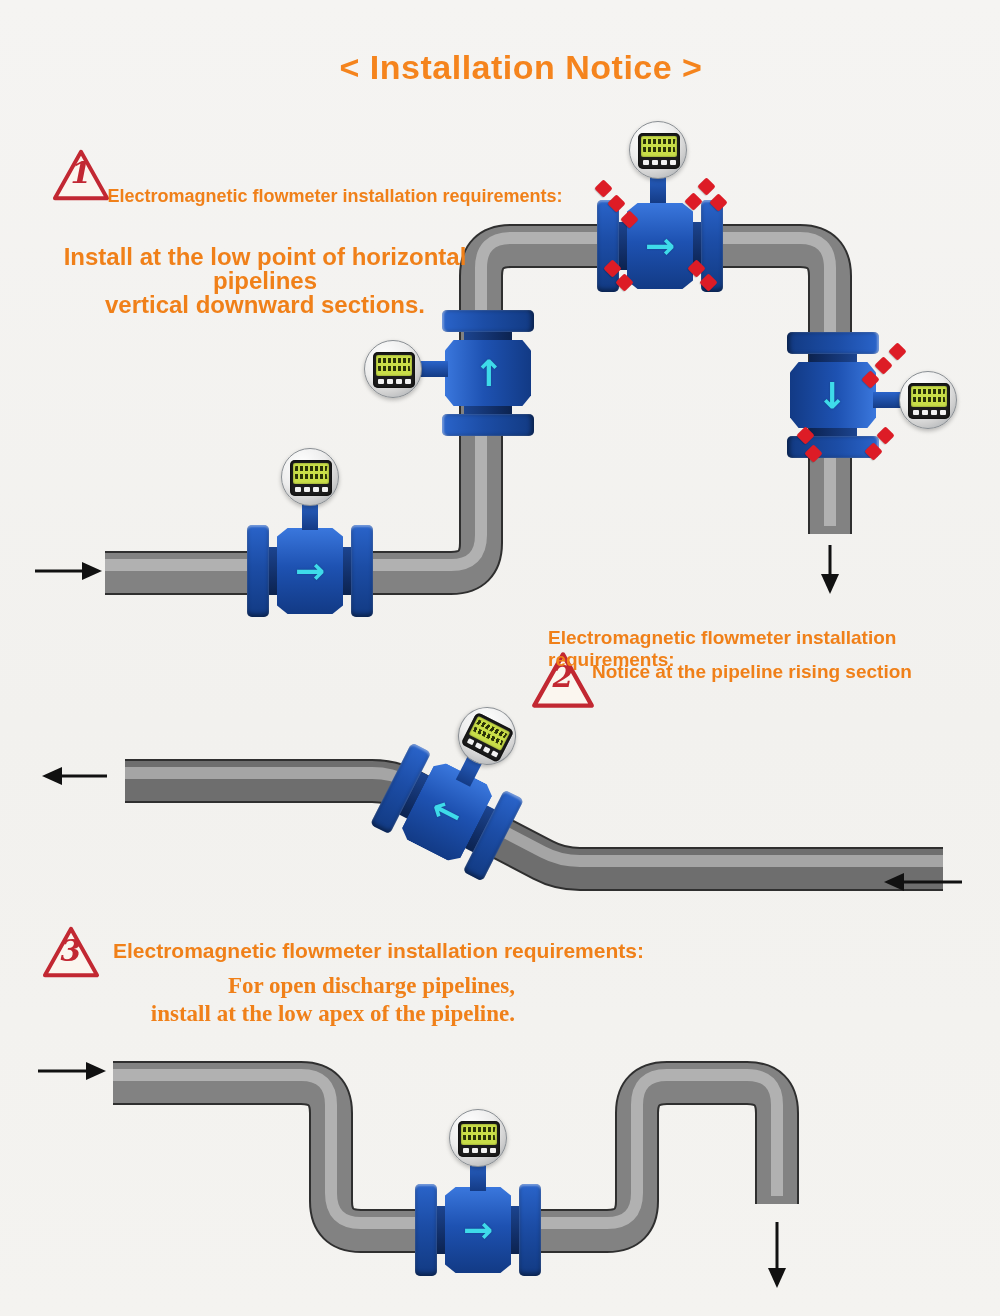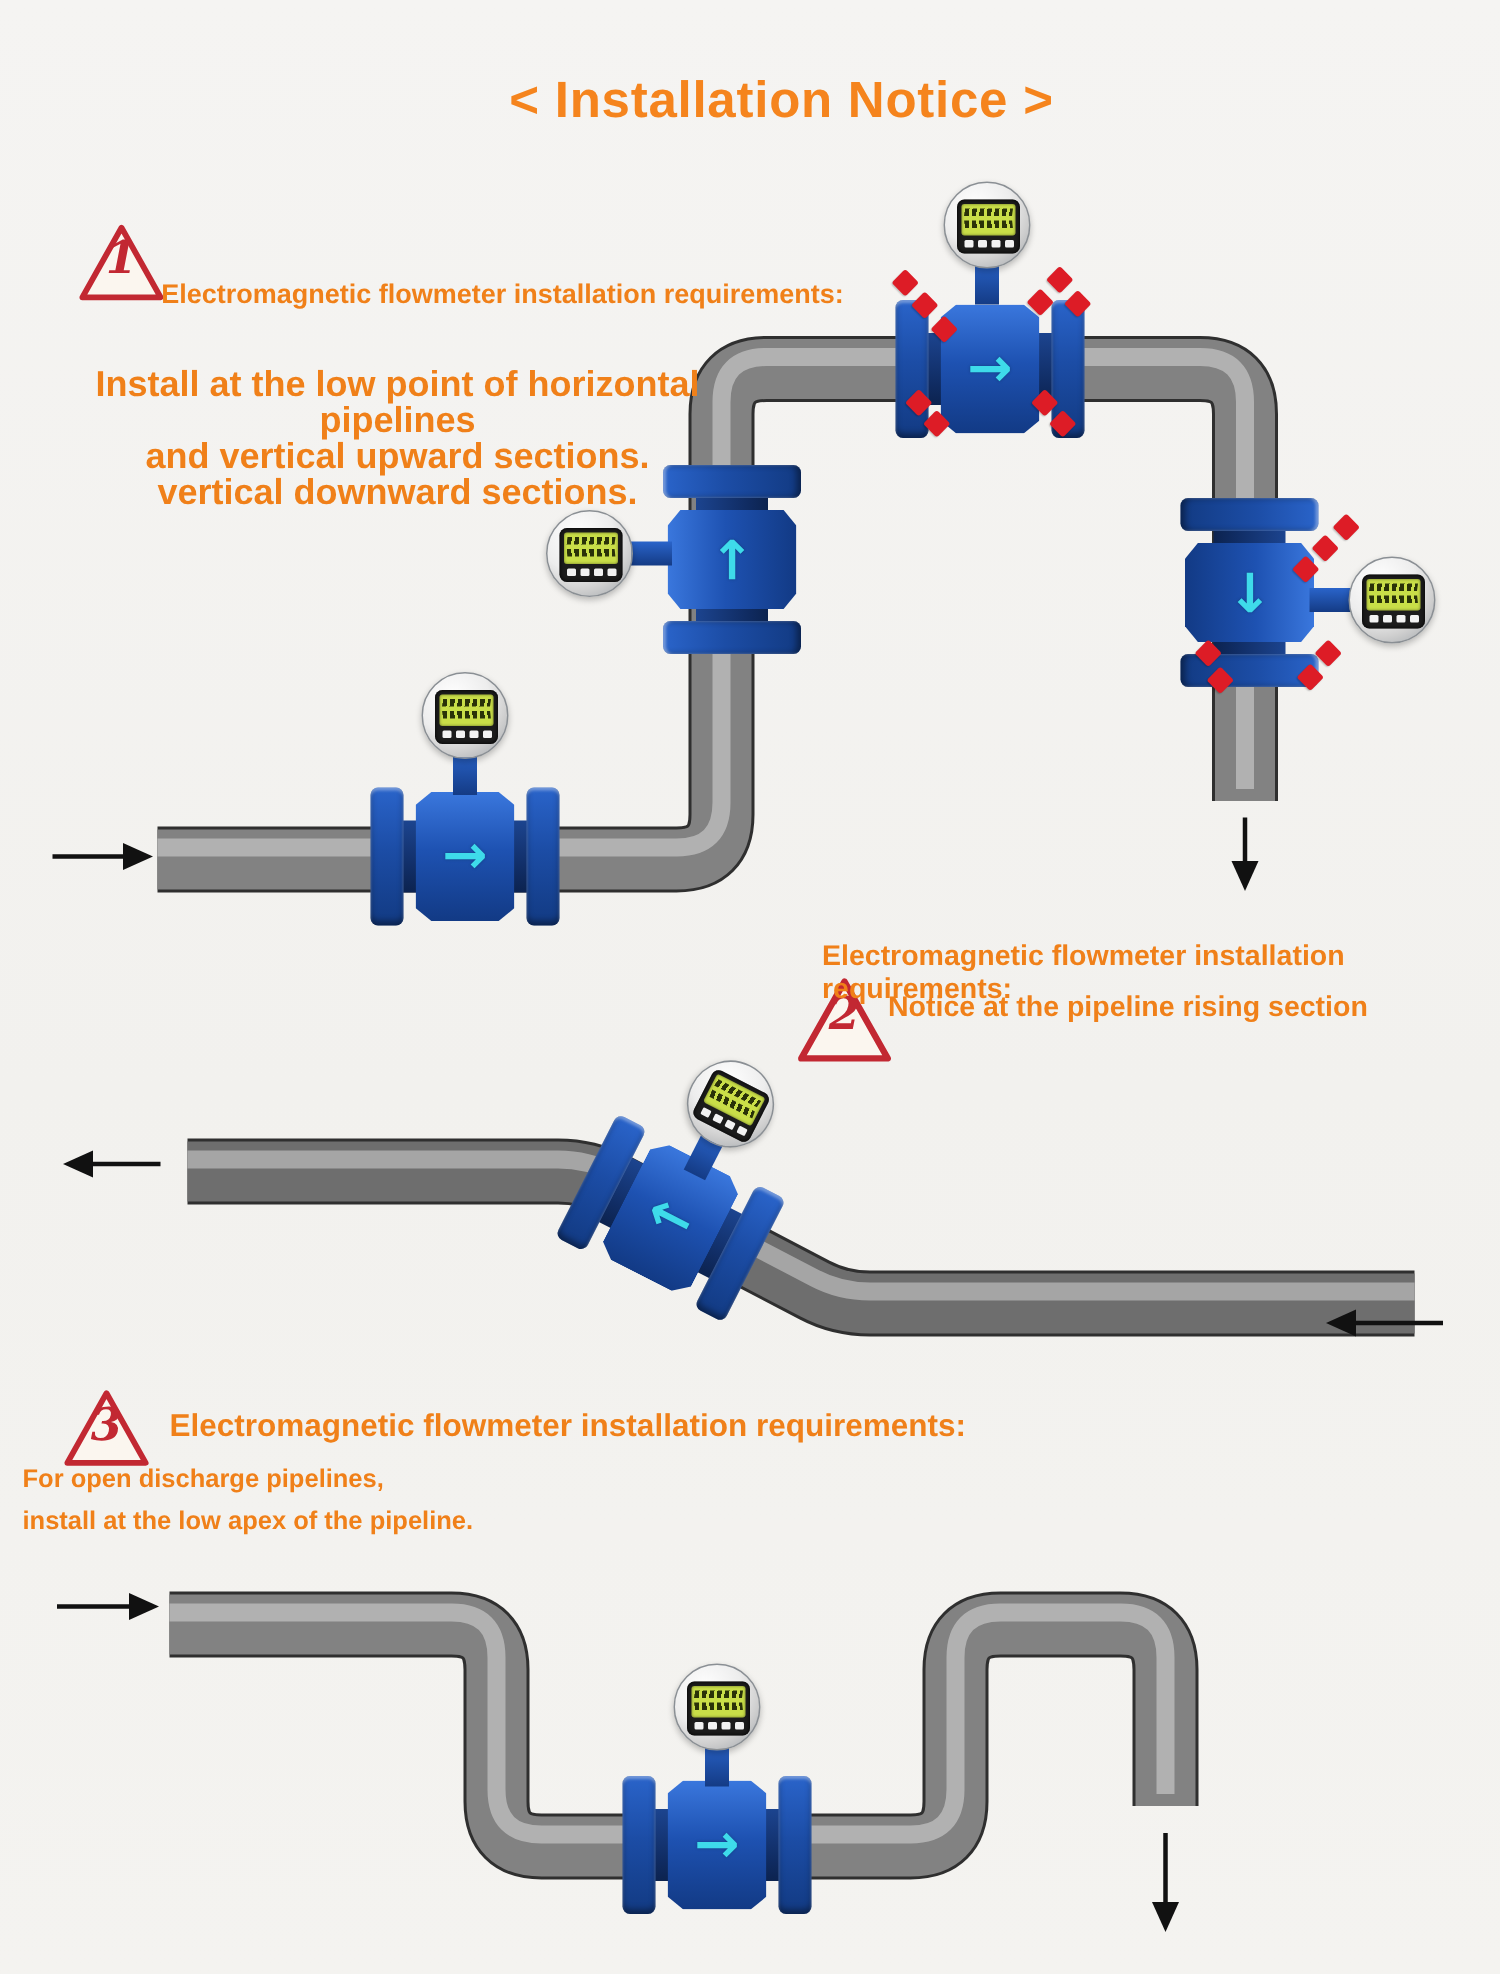--- a/index.html
+++ b/index.html
@@ -12,21 +12,21 @@
   .title{
     position:absolute;top:48px;left:0;right:0;text-align:center;
     font-size:34px;font-weight:bold;color:#f5841d;letter-spacing:.5px;margin-left:42px;
   }
   .txt{position:absolute;font-weight:bold;color:#f08019;}
   .s1-head{left:90px;top:186px;width:490px;text-align:center;font-size:18px;}
   .s1-lines{left:15px;top:224px;width:500px;text-align:center;font-size:24px;line-height:24px;margin-top:21px;}
   .s2-head{left:548px;top:627px;width:460px;font-size:19px;}
   .s2-line{left:592px;top:661px;font-size:19px;}
   .s3-head{left:113px;top:939px;font-size:21px;}
-  .s3-lines{left:15px;top:972px;width:500px;text-align:left;font-size:17px;line-height:28px;}
+  .s3-lines{left:15px;top:972px;width:500px;text-align:right;font-size:23px;line-height:28px;font-family:Liberation Serif, serif;}
   
   .tri{position:absolute;}
   .tri svg{position:absolute;inset:0;width:100%;height:100%;}
   .tri-num{
     position:absolute;left:0;right:0;top:12px;text-align:center;
     font-family:"DejaVu Serif",serif;font-style:italic;font-weight:bold;
     font-size:30px;color:#c22832;line-height:1;
   }
   .tri1{left:52px;top:146px;width:58px;height:58px;}
   .tri2{left:531px;top:650px;width:64px;height:60px;}
@@ -301,21 +301,20 @@
 
   <div class="tri tri1">
     <svg viewBox="0 0 60 56">
       <polygon points="30,4 57,52 3,52" fill="#fbf6ef" stroke="#c22832" stroke-width="4" stroke-linejoin="round"></polygon>
     </svg>
     <span class="tri-num">1</span>
   </div>
   <div class="txt s1-head">Electromagnetic flowmeter installation requirements:</div>
   <div class="txt s1-lines">
     <div>Install at the low point of horizontal pipelines</div>
-    <div>and vertical upward sections.</div>
     <div>vertical downward sections.</div>
   </div>
 
   <div class="tri tri2">
     <svg viewBox="0 0 60 56">
       <polygon points="30,4 57,52 3,52" fill="#fbf6ef" stroke="#c22832" stroke-width="4" stroke-linejoin="round"></polygon>
     </svg>
     <span class="tri-num">2</span>
   </div>
   <div class="txt s2-head">Electromagnetic flowmeter installation requirements:</div>

